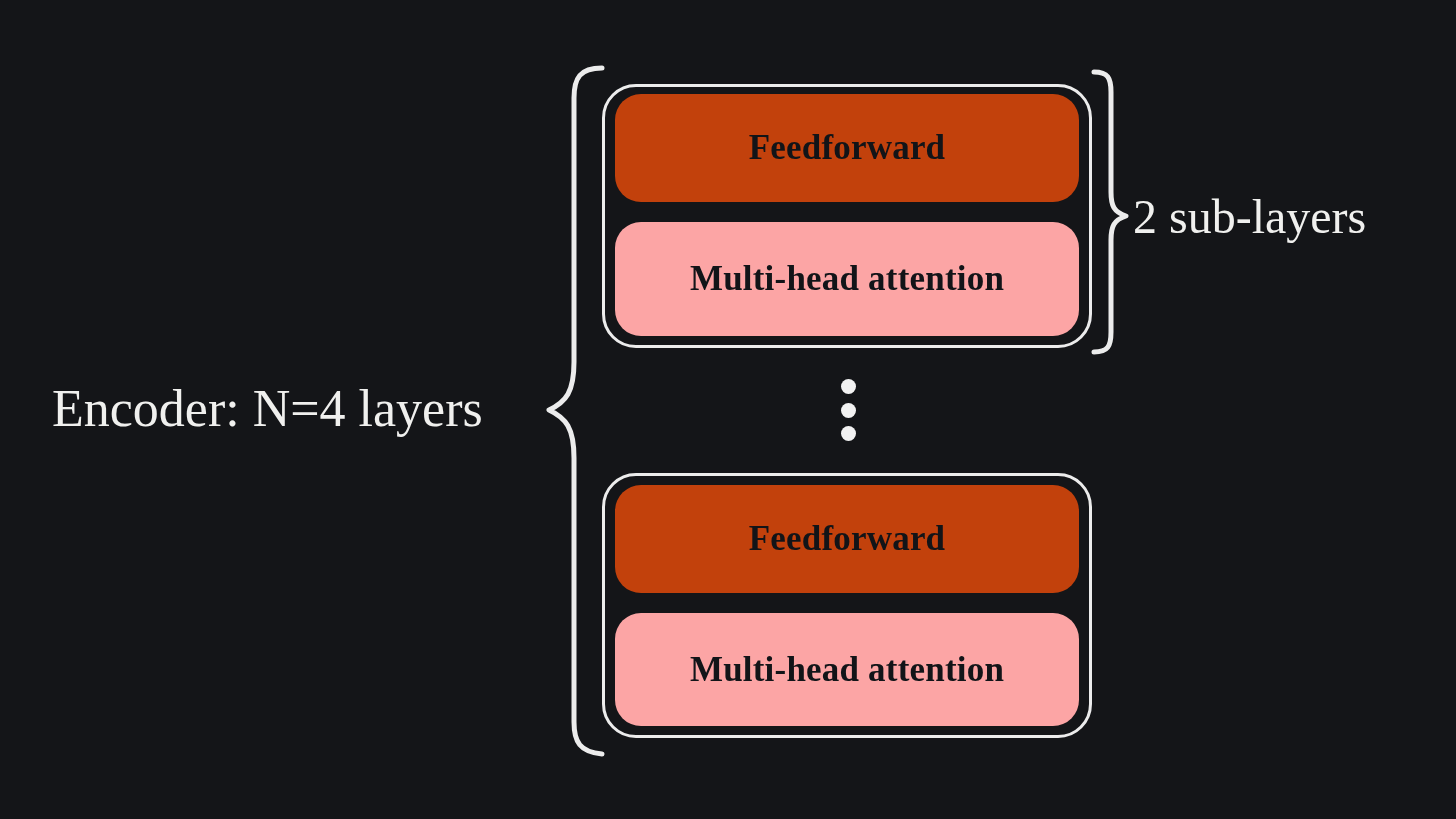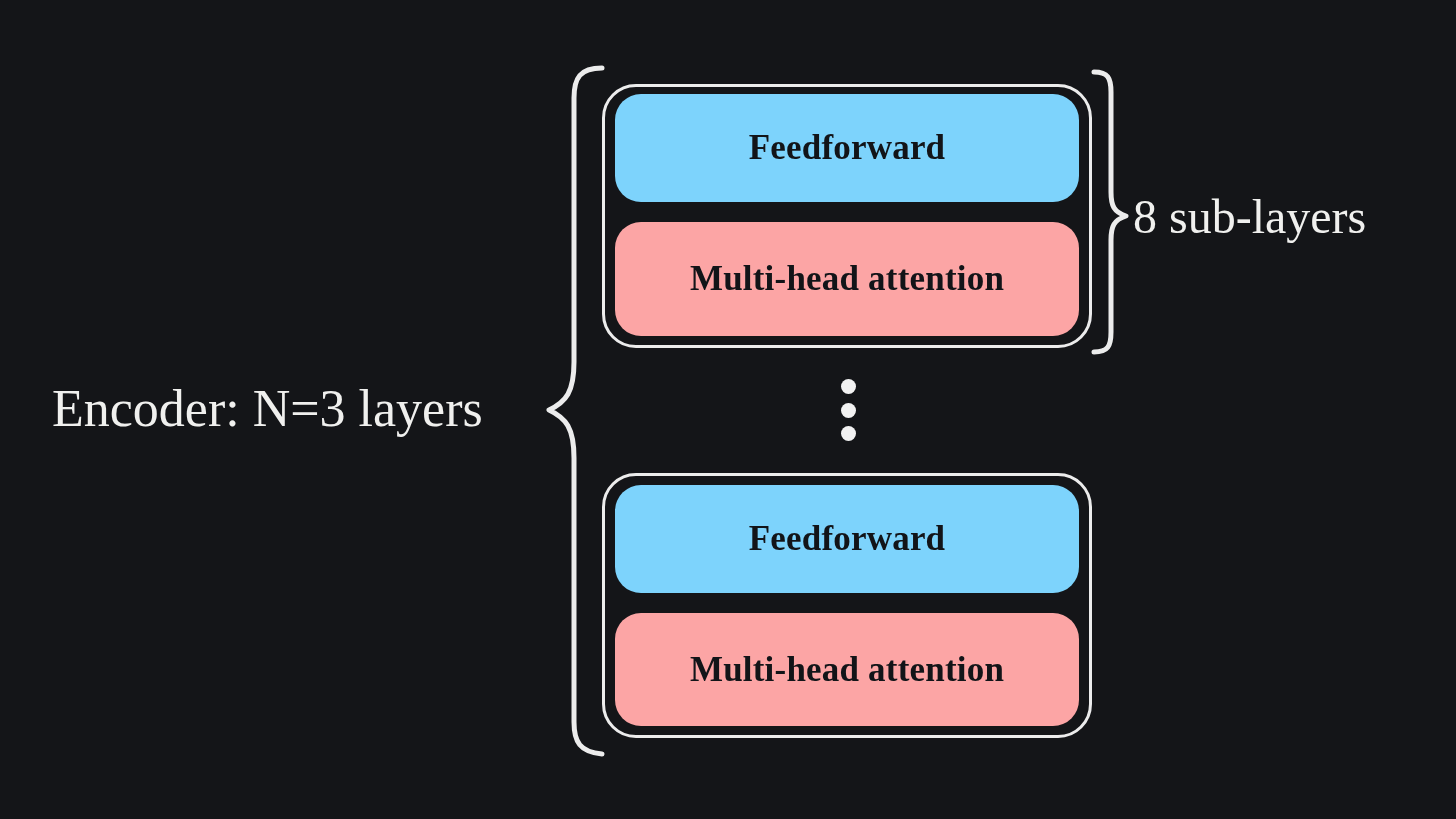--- a/index.html
+++ b/index.html
@@ -33,21 +33,21 @@
     display: flex;
     align-items: center;
     justify-content: center;
     border-radius: 26px;
     color: #121418;
     font-weight: bold;
     letter-spacing: .2px;
     white-space: nowrap;
     user-select: none;
   }
-  .sublayer-ff  { background: #7dd3fc; font-size: 35px; }
+  .sublayer-ff  { background: #c2410c; font-size: 35px; }
   .sublayer-mha { background: #fca5a5; font-size: 35px; }
 
   #ff-top  { left: 615px; top: 94px;  width: 464px; height: 108px; }
   #mha-top { left: 615px; top: 222px; width: 464px; height: 114px; }
   #ff-bot  { left: 615px; top: 485px; width: 464px; height: 108px; }
   #mha-bot { left: 615px; top: 613px; width: 464px; height: 113px; }
 
   
   #layer-ellipsis {
     position: absolute;
@@ -103,23 +103,23 @@
   <svg id="brace-encoder" class="brace" viewBox="0 0 72 700">
     <path d="M62 6 C 40 6, 34 16, 34 36 L 34 300 C 34 330, 26 340, 9 348
              C 26 356, 34 366, 34 396 L 34 660 C 34 680, 40 690, 62 692" fill="none" stroke="#ececec" stroke-width="5" stroke-linecap="round" stroke-linejoin="round"></path>
   </svg>
 
   <svg id="brace-sub" class="brace" viewBox="0 0 46 292">
     <path d="M8 6 C 22 6, 25 12, 25 26 L 25 126 C 25 140, 28 146, 40 150
              C 28 154, 25 160, 25 174 L 25 266 C 25 280, 22 286, 8 286" fill="none" stroke="#ececec" stroke-width="5" stroke-linecap="round" stroke-linejoin="round"></path>
   </svg>
 
-  <div id="encoder-label" class="annotation">Encoder: N=3 layers</div>
+  <div id="encoder-label" class="annotation">Encoder: N=4 layers</div>
 
-  <div id="sublayers-label" class="annotation">8 sub-layers</div>
+  <div id="sublayers-label" class="annotation">2 sub-layers</div>
 
   <div id="layer-group-top" class="layer-group"></div>
 
   <div id="ff-top" class="sublayer sublayer-ff">Feedforward</div>
 
   <div id="mha-top" class="sublayer sublayer-mha">Multi-head attention</div>
 
   <div id="layer-ellipsis">
     <span class="dot"></span>
     <span class="dot"></span>

